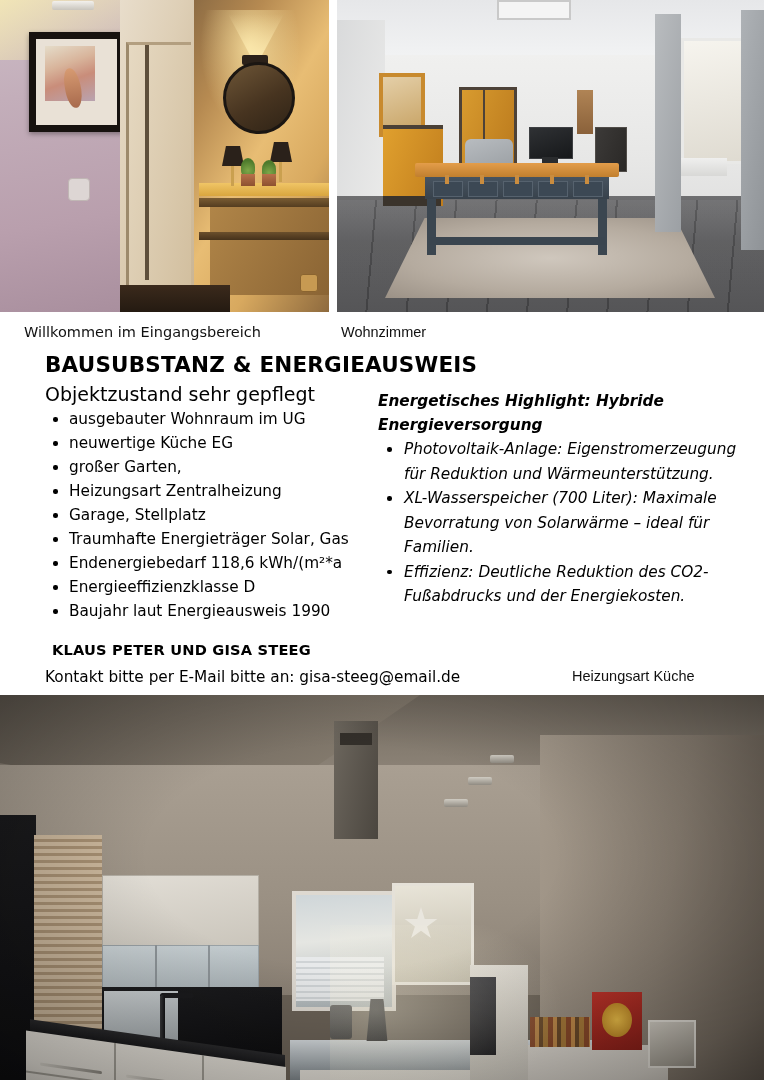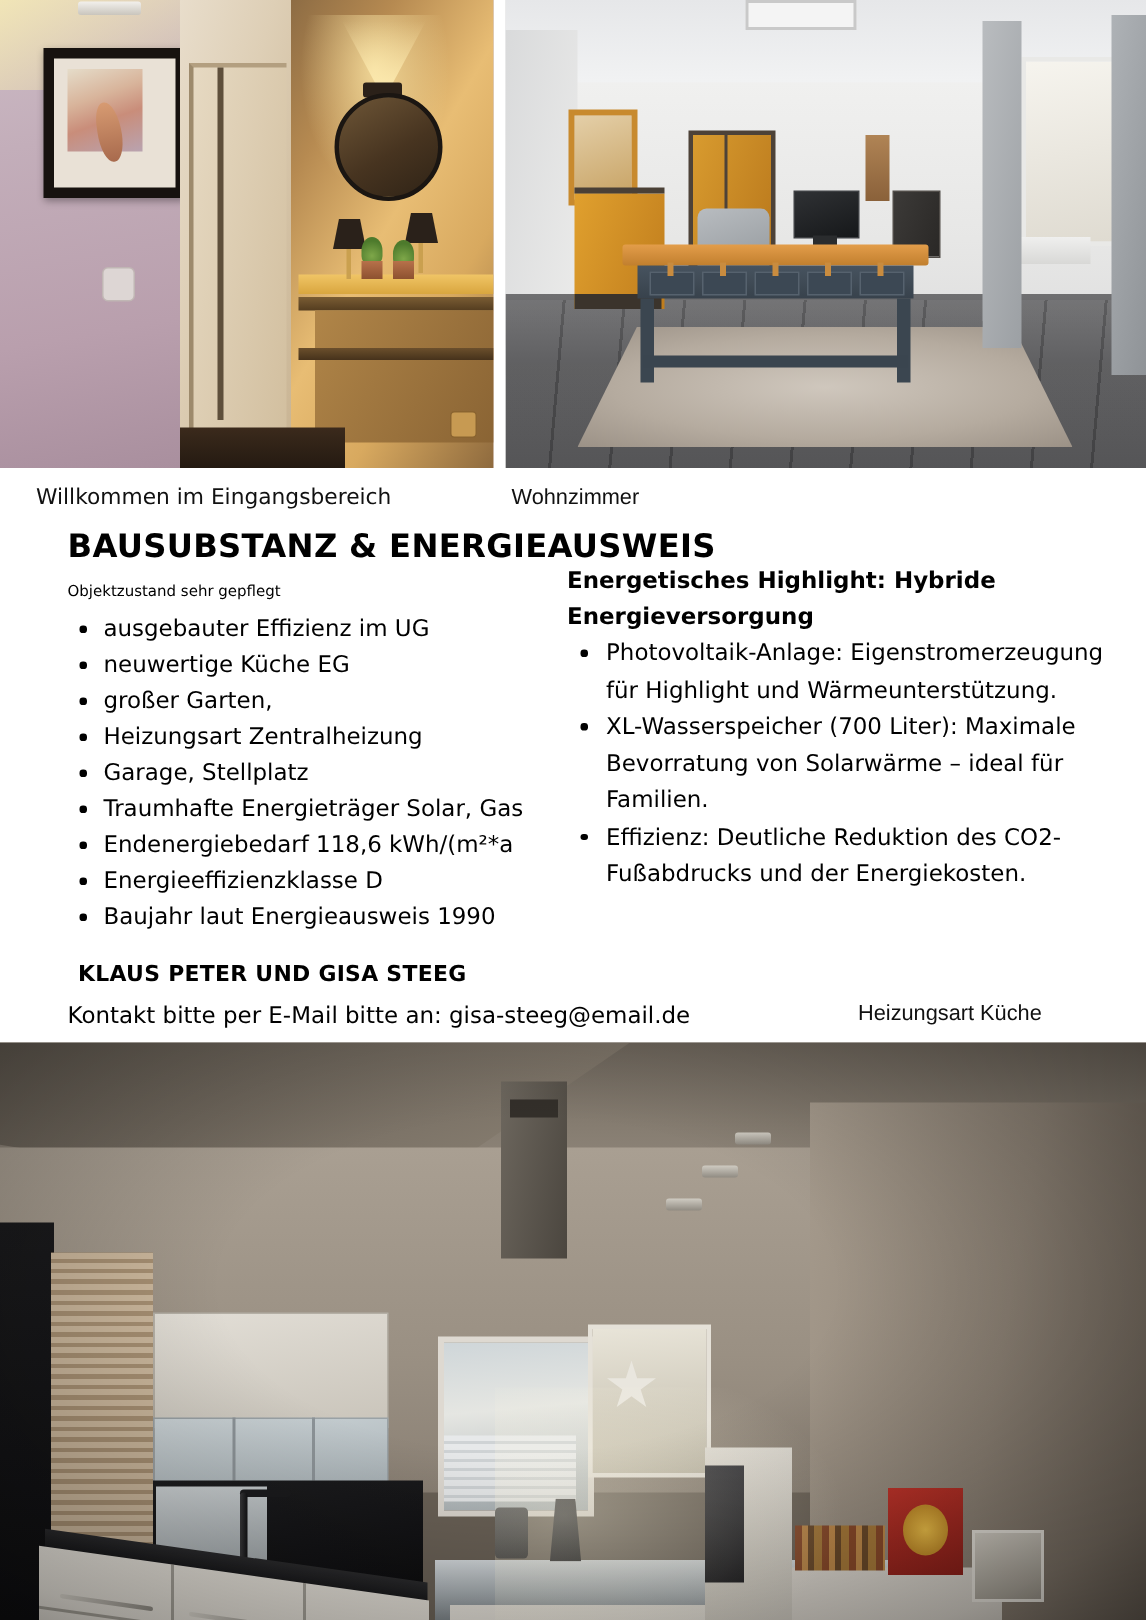--- a/index.html
+++ b/index.html
@@ -343,26 +343,27 @@
 
   .col-left {
     position: absolute;
     left: 45px;
     top: 383px;
     width: 330px;
   }
   .col-right {
     position: absolute;
     left: 378px;
-    top: 375px;
+    top: 389px;
     width: 372px;
+    font-style: italic;
   }
 
   .lead-line {
-    font-size: 10px;
+    font-size: 19px;
     line-height: 23px;
     margin: 0 0 1px 0;
   }
   .sub-head {
     font-size: 15.3px;
     font-weight: bold;
     line-height: 24px;
     margin: 0;
   }
 
@@ -692,37 +693,37 @@
 </div>
 
 <div class="caption cap-hallway">Willkommen im Eingangsbereich</div>
 <div class="caption cap-living">Wohnzimmer</div>
 
 <div class="section-title">BAUSUBSTANZ &amp; ENERGIEAUSWEIS</div>
 
 <div class="col-left">
   <p class="lead-line">Objektzustand sehr gepflegt</p>
   <ul class="bullets">
-    <li>ausgebauter Effizienz im UG</li>
+    <li>ausgebauter Wohnraum im UG</li>
     <li>neuwertige Küche EG</li>
     <li>großer Garten,</li>
     <li>Heizungsart Zentralheizung</li>
     <li>Garage, Stellplatz</li>
     <li>Traumhafte Energieträger Solar, Gas</li>
     <li>Endenergiebedarf 118,6 kWh/(m²*a</li>
     <li>Energieeffizienzklasse D</li>
     <li>Baujahr laut Energieausweis 1990</li>
   </ul>
 </div>
 
 <div class="col-right">
   <p class="sub-head">Energetisches Highlight: Hybride</p>
   <p class="sub-head">Energieversorgung</p>
   <ul class="bullets right">
-    <li>Photovoltaik-Anlage: Eigenstromerzeugung für Highlight und Wärmeunterstützung.</li>
+    <li>Photovoltaik-Anlage: Eigenstromerzeugung für Reduktion und Wärmeunterstützung.</li>
     <li>XL-Wasserspeicher (700 Liter): Maximale Bevorratung von Solarwärme – ideal für Familien.</li>
     <li>Effizienz: Deutliche Reduktion des CO2-Fußabdrucks und der Energiekosten.</li>
   </ul>
 </div>
 
 <div class="owner-name">KLAUS PETER  UND GISA STEEG</div>
 <div class="contact-line">Kontakt bitte per E-Mail bitte an:  gisa-steeg@email.de</div>
 
 <div class="caption cap-kitchen">Heizungsart Küche</div>
 

